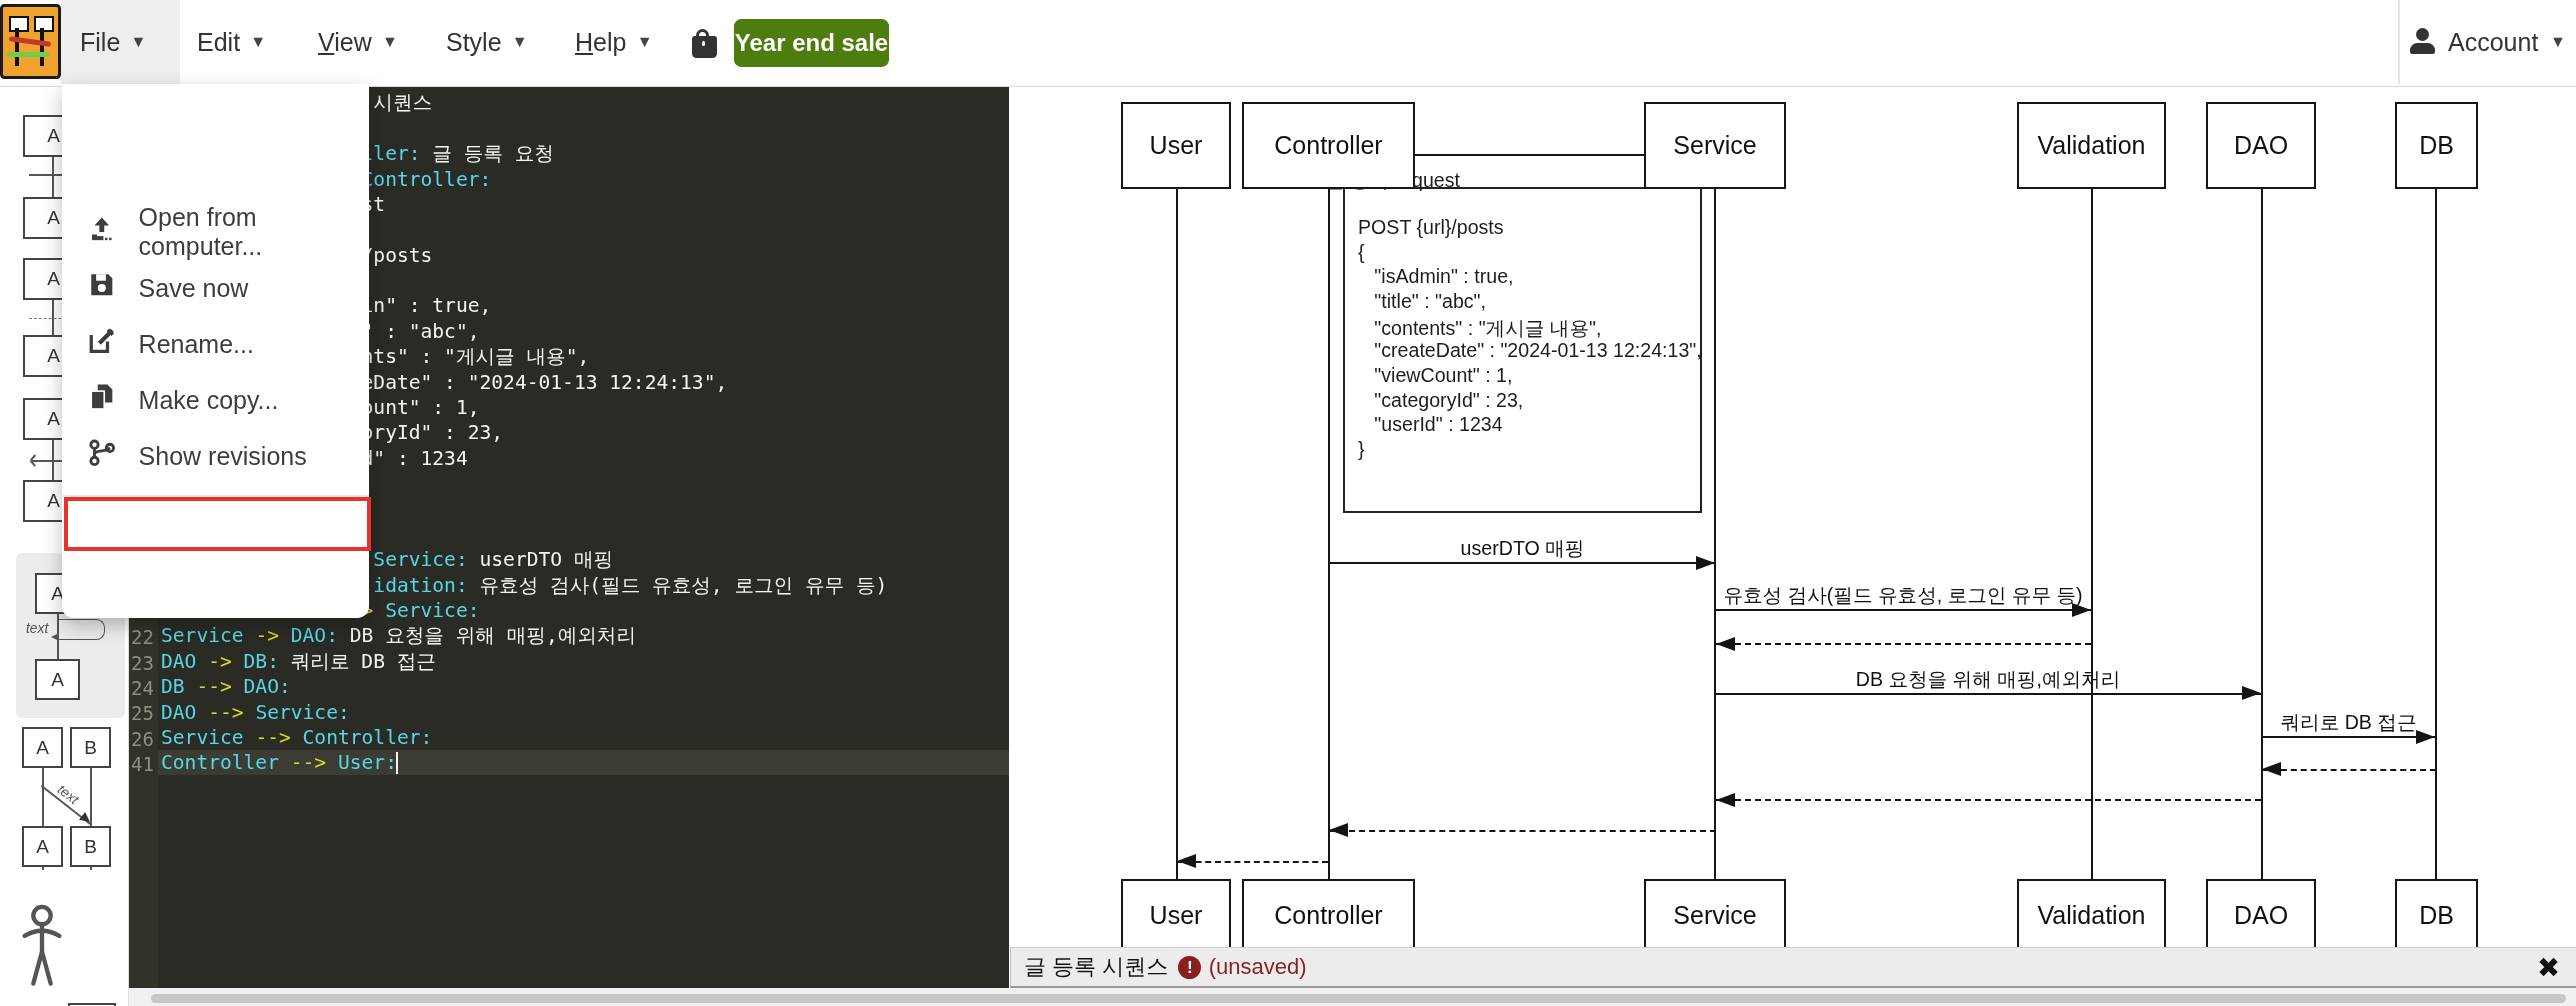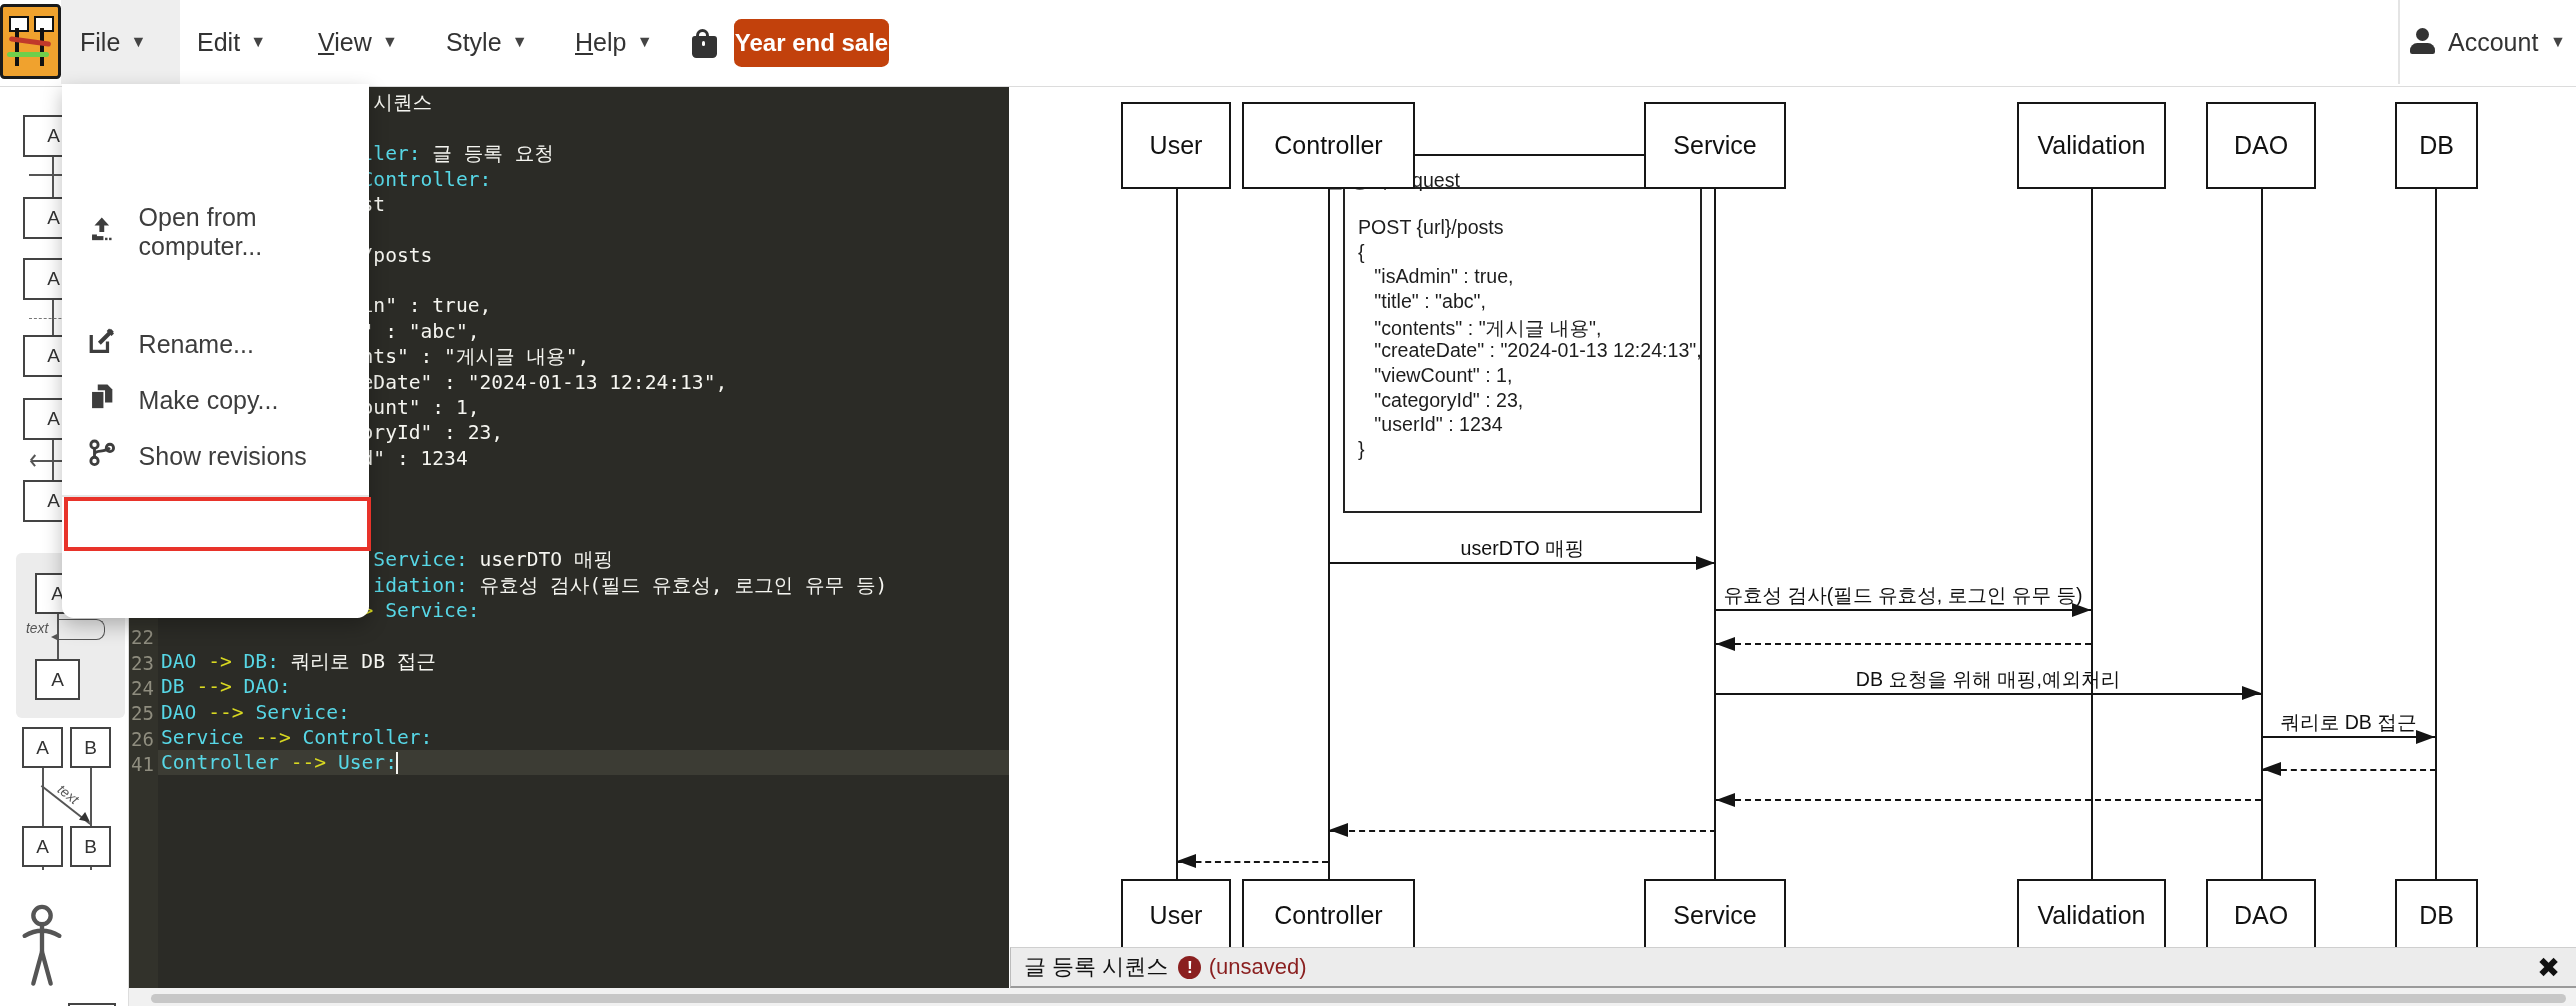--- a/index.html
+++ b/index.html
@@ -8,21 +8,21 @@
   .abs{position:absolute;}
   
   #toolbar{left:0;top:0;width:2576px;height:86px;background:#fff;border-bottom:1.5px solid #dcdcdc;z-index:30;}
   #logo{left:0;top:4.4px;width:61px;height:75px;background:#f0a22e;border:3.6px solid #1b1b1b;border-radius:4.4px;box-sizing:border-box;}
   .logo-box{position:absolute;top:8.7px;width:16px;height:11.6px;background:#fff;border:2.9px solid #111;}
   .logo-line{position:absolute;top:20.3px;width:3.6px;height:38px;background:#111;}
   .logo-arrow{position:absolute;height:5.1px;border-radius:2.9px;}
   #file-btn-bg{left:61px;top:0;width:119px;height:84px;background:#eeeeee;}
   .menubtn{position:absolute;top:0;height:84px;display:flex;align-items:center;gap:10.2px;font-size:25px;color:#333;cursor:pointer;}
   .caret{font-size:16px;color:#444;}
-  #sale-btn{left:734px;top:19px;width:155px;height:48px;background:#c2410c;border-radius:7.3px;color:#fff;
+  #sale-btn{left:734px;top:19px;width:155px;height:48px;background:#4d7c0f;border-radius:7.3px;color:#fff;
             font-size:24px;font-weight:bold;display:flex;align-items:center;justify-content:center;}
   #bag{left:690px;top:27.6px;width:29px;height:32px;}
   #bag .body{position:absolute;left:1.5px;top:8.7px;width:25px;height:22px;background:#333;border-radius:2.9px 2.9px 4.4px 4.4px;}
   #bag .handle{position:absolute;left:5.8px;top:1.5px;width:13px;height:13px;border:3.6px solid #333;border-radius:50%;box-sizing:border-box;}
   #bag .dot{position:absolute;left:11.6px;top:13px;width:3.6px;height:5.8px;background:#fff;border-radius:1.5px;}
   #account{right:10.2px;top:0;height:84px;display:flex;align-items:center;gap:11.6px;font-size:25px;color:#333;}
   #person{width:27.6px;height:27.6px;position:relative;}
   #person .head{position:absolute;left:7.3px;top:0;width:13px;height:13px;border-radius:50%;background:#333;}
   #person .shoulders{position:absolute;left:1.5px;top:14.5px;width:25px;height:11.6px;background:#333;border-radius:7.3px 7.3px 2.2px 2.2px;}
   #tb-divider{left:2398px;top:0;width:1.5px;height:84px;background:#e4e4e4;}
@@ -142,20 +142,21 @@
       <div class="code-row" style="top: 207px;"><span class="">                 in" : true,</span></div>
       <div class="code-row" style="top: 233px;"><span class="">                 " : "abc",</span></div>
       <div class="code-row" style="top: 258px;"><span class="">                 nts" : "게시글 내용",</span></div>
       <div class="code-row" style="top: 284px;"><span class="">                 eDate" : "2024-01-13 12:24:13",</span></div>
       <div class="code-row" style="top: 309px;"><span class="">                 ount" : 1,</span></div>
       <div class="code-row" style="top: 334px;"><span class="">                 oryId" : 23,</span></div>
       <div class="code-row" style="top: 360px;"><span class="">                 d" : 1234</span></div>
       <div class="code-row" style="top: 461px;"><span class="">                  </span><span class="n">Service:</span><span class=""> userDTO 매핑</span></div>
       <div class="code-row" style="top: 487px;"><span class="">                  </span><span class="n">idation:</span><span class=""> 유효성 검사(필드 유효성, 로그인 유무 등)</span></div>
       <div class="code-row" style="top: 512px;"><span class="">                 </span><span class="a">&gt;</span><span class=""> </span><span class="n">Service:</span></div>
+      <div class="code-row" style="top: 537px;"><span class="n">Service</span><span class=""> </span><span class="a">-&gt;</span><span class=""> </span><span class="n">DAO:</span><span class=""> DB 요청을 위해 매핑,예외처리</span></div>
       <div class="code-row" style="top: 563px;"><span class="n">DAO</span><span class=""> </span><span class="a">-&gt;</span><span class=""> </span><span class="n">DB:</span><span class=""> 쿼리로 DB 접근</span></div>
       <div class="code-row" style="top: 588px;"><span class="n">DB</span><span class=""> </span><span class="a">--&gt;</span><span class=""> </span><span class="n">DAO:</span></div>
       <div class="code-row" style="top: 614px;"><span class="n">DAO</span><span class=""> </span><span class="a">--&gt;</span><span class=""> </span><span class="n">Service:</span></div>
       <div class="code-row" style="top: 639px;"><span class="n">Service</span><span class=""> </span><span class="a">--&gt;</span><span class=""> </span><span class="n">Controller:</span></div>
       <div class="code-row" style="top: 664px;"><span class="n">Controller</span><span class=""> </span><span class="a">--&gt;</span><span class=""> </span><span class="n">User:</span></div>
       <div id="cursor" style="left: 267px; top: 666px;"></div>
     </div>
 
   <div id="canvas" class="abs"></div>
   <div id="diagram-layer">
@@ -278,20 +279,28 @@
       <div class="menu-item" style="top: 120px;">
         <span><svg width="27.6" height="27.6" viewBox="0 0 34 34">
             <path fill="#3d3d3d" d="M17 3l9 10h-6v8h-6v-8H8z"></path>
             <path fill="#3d3d3d" d="M5 24h6v5H5zм0 0"></path>
             <rect x="5" y="26" width="14" height="5" fill="#3d3d3d"></rect>
             <rect x="21" y="28" width="3" height="3" fill="#3d3d3d"></rect>
             <rect x="26" y="28" width="3" height="3" fill="#3d3d3d"></rect>
           </svg></span>
         <span>Open from computer...</span>
       </div>
+      <div class="menu-item" style="top: 176px;">
+        <span><svg width="27.6" height="27.6" viewBox="0 0 34 34">
+            <path fill="#3d3d3d" d="M4 4h21l5 5v21H4z"></path>
+            <rect x="10" y="4" width="12" height="8" fill="#fff"></rect>
+            <circle cx="17" cy="21" r="5" fill="#fff"></circle>
+          </svg></span>
+        <span>Save now</span>
+      </div>
       <div class="menu-item" style="top: 232px;">
         <span><svg width="27.6" height="27.6" viewBox="0 0 34 34">
             <path fill="none" stroke="#3d3d3d" stroke-width="4" d="M4 10v20h20V18"></path>
             <path stroke="#3d3d3d" stroke-width="5" d="M14 20L30 4" fill="none"></path>
             <path fill="#3d3d3d" d="M26 2l6 6-3 3-6-6z"></path>
           </svg></span>
         <span>Rename...</span>
       </div>
       <div class="menu-item" style="top: 344px;">
         <span><svg width="27.6" height="27.6" viewBox="0 0 34 34">

